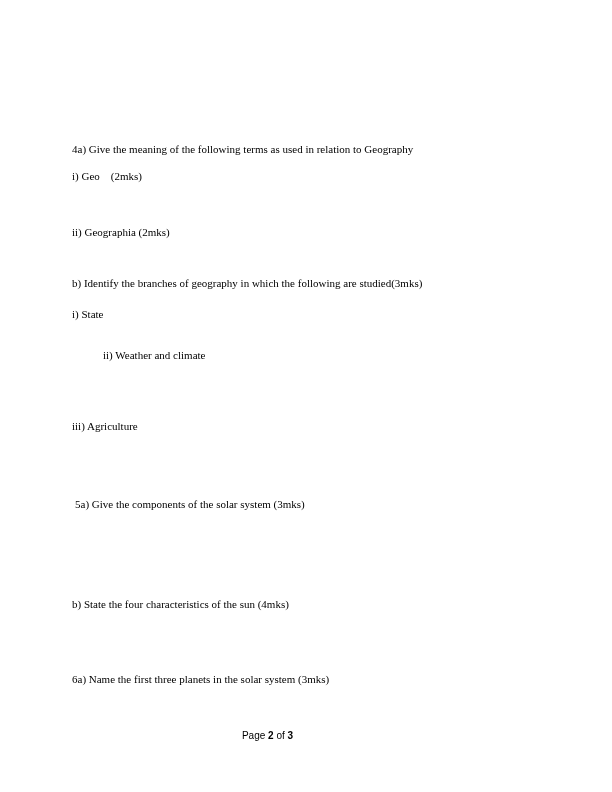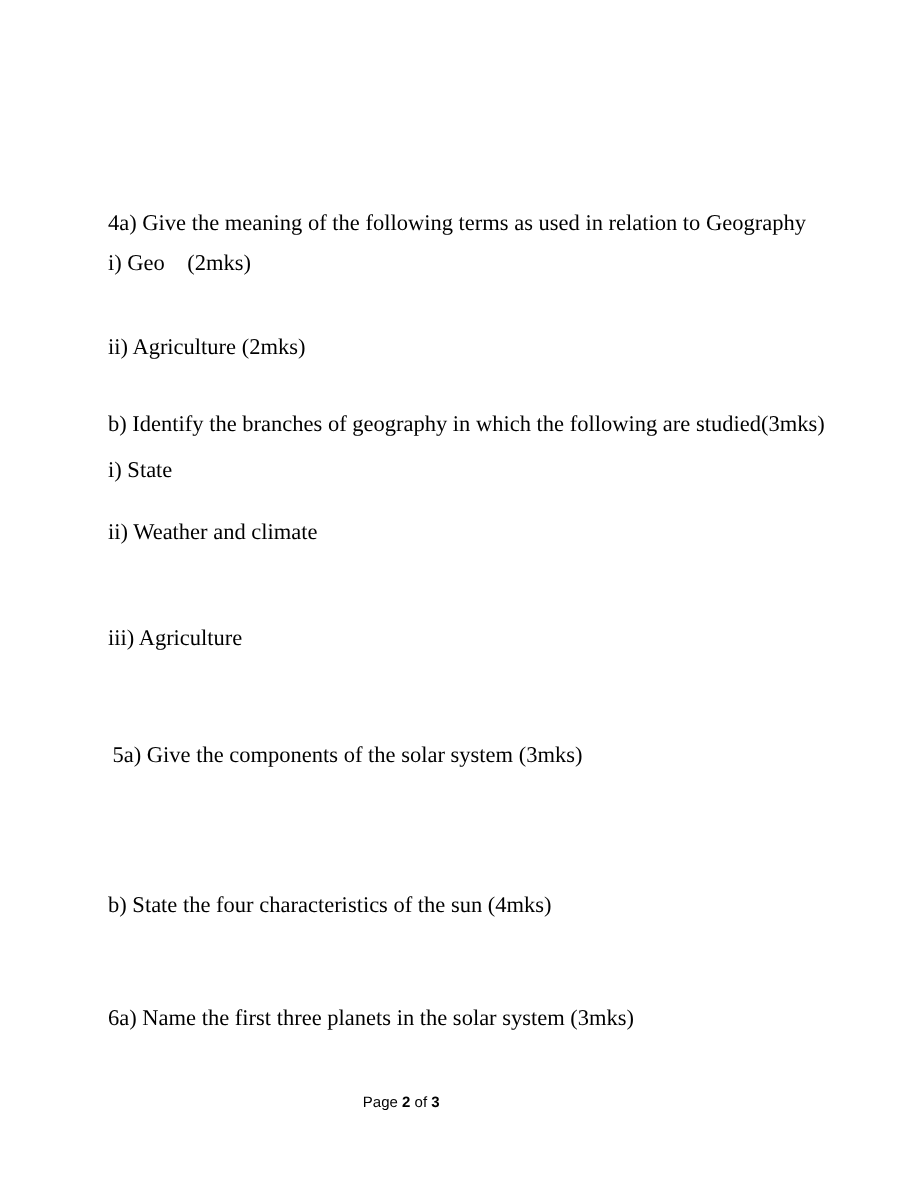--- a/index.html
+++ b/index.html
@@ -1,32 +1,32 @@
 <!DOCTYPE html>
 <html><head>
 <meta charset="utf-8">
 <style>
   html, body { margin: 0; padding: 0; background: #ffffff; }
   body { width: 612px; height: 792px; position: relative; overflow: hidden;
          font-family: "Liberation Serif", serif; color: #000; }
-  .line { position: absolute; left: 72px; font-size: 15px; white-space: nowrap; line-height: 14px; }
+  .line { position: absolute; left: 72px; font-size: 11px; white-space: nowrap; line-height: 14px; }
   .footer { position: absolute; top: 730px; left: 0; width: 535px; text-align: center;
             font-family: "Liberation Sans", sans-serif; font-size: 10px; }
   .footer b { font-weight: bold; }
 </style>
 </head>
 <body>
 
 <div>
   <div class="line" style="top:142px;">4a) Give the meaning of the following terms as used in relation to Geography</div>
   <div class="line" style="top:169px; white-space:pre;">i) Geo    (2mks)</div>
-  <div class="line" style="top:225px;">ii) Agriculture (2mks)</div>
+  <div class="line" style="top:225px;">ii) Geographia (2mks)</div>
   <div class="line" style="top:276px;">b) Identify the branches of geography in which the following are studied(3mks)</div>
   <div class="line" style="top:307px;">i) State</div>
-  <div class="line" style="top:348px;">ii) Weather and climate</div>
+  <div class="line" style="top:348px;margin-left:31px;">ii) Weather and climate</div>
   <div class="line" style="top:419px;text-align:right;">iii) Agriculture</div>
   <div class="line" style="top:497px; left:75px;">5a) Give the components of the solar system (3mks)</div>
   <div class="line" style="top:597px;">b) State the four characteristics of the sun (4mks)</div>
   <div class="line" style="top:672px;">6a) Name the first three planets in the solar system (3mks)</div>
 
   <div class="footer">
     <span>Page </span><b>2</b><span> of </span><b>3</b>
   </div>
 </div>
 

